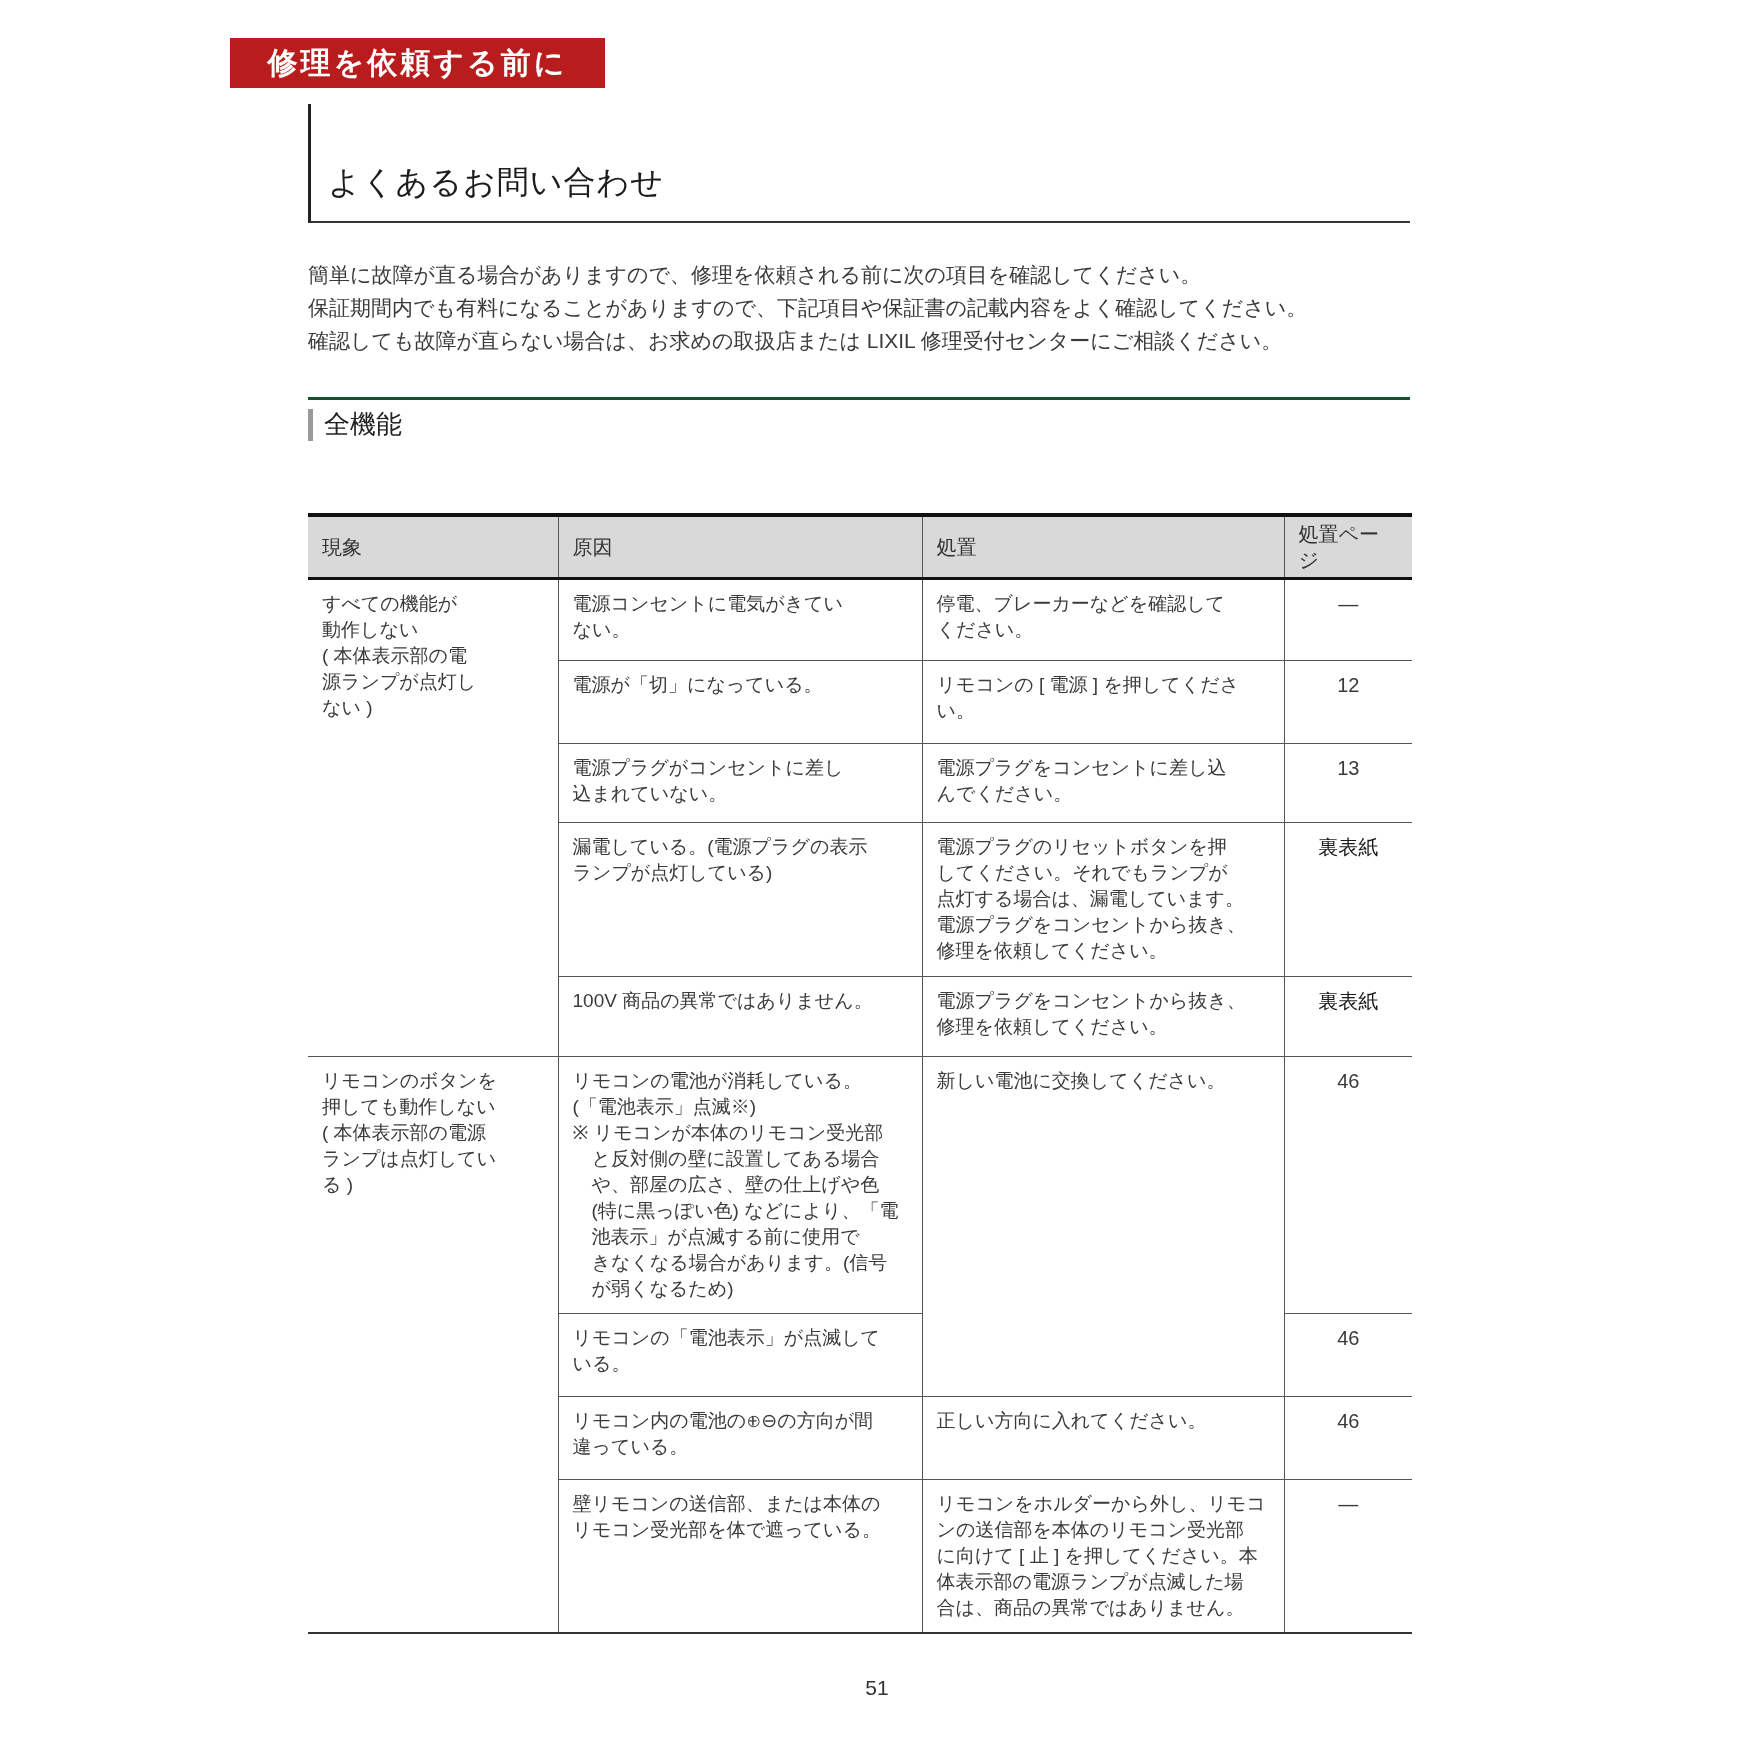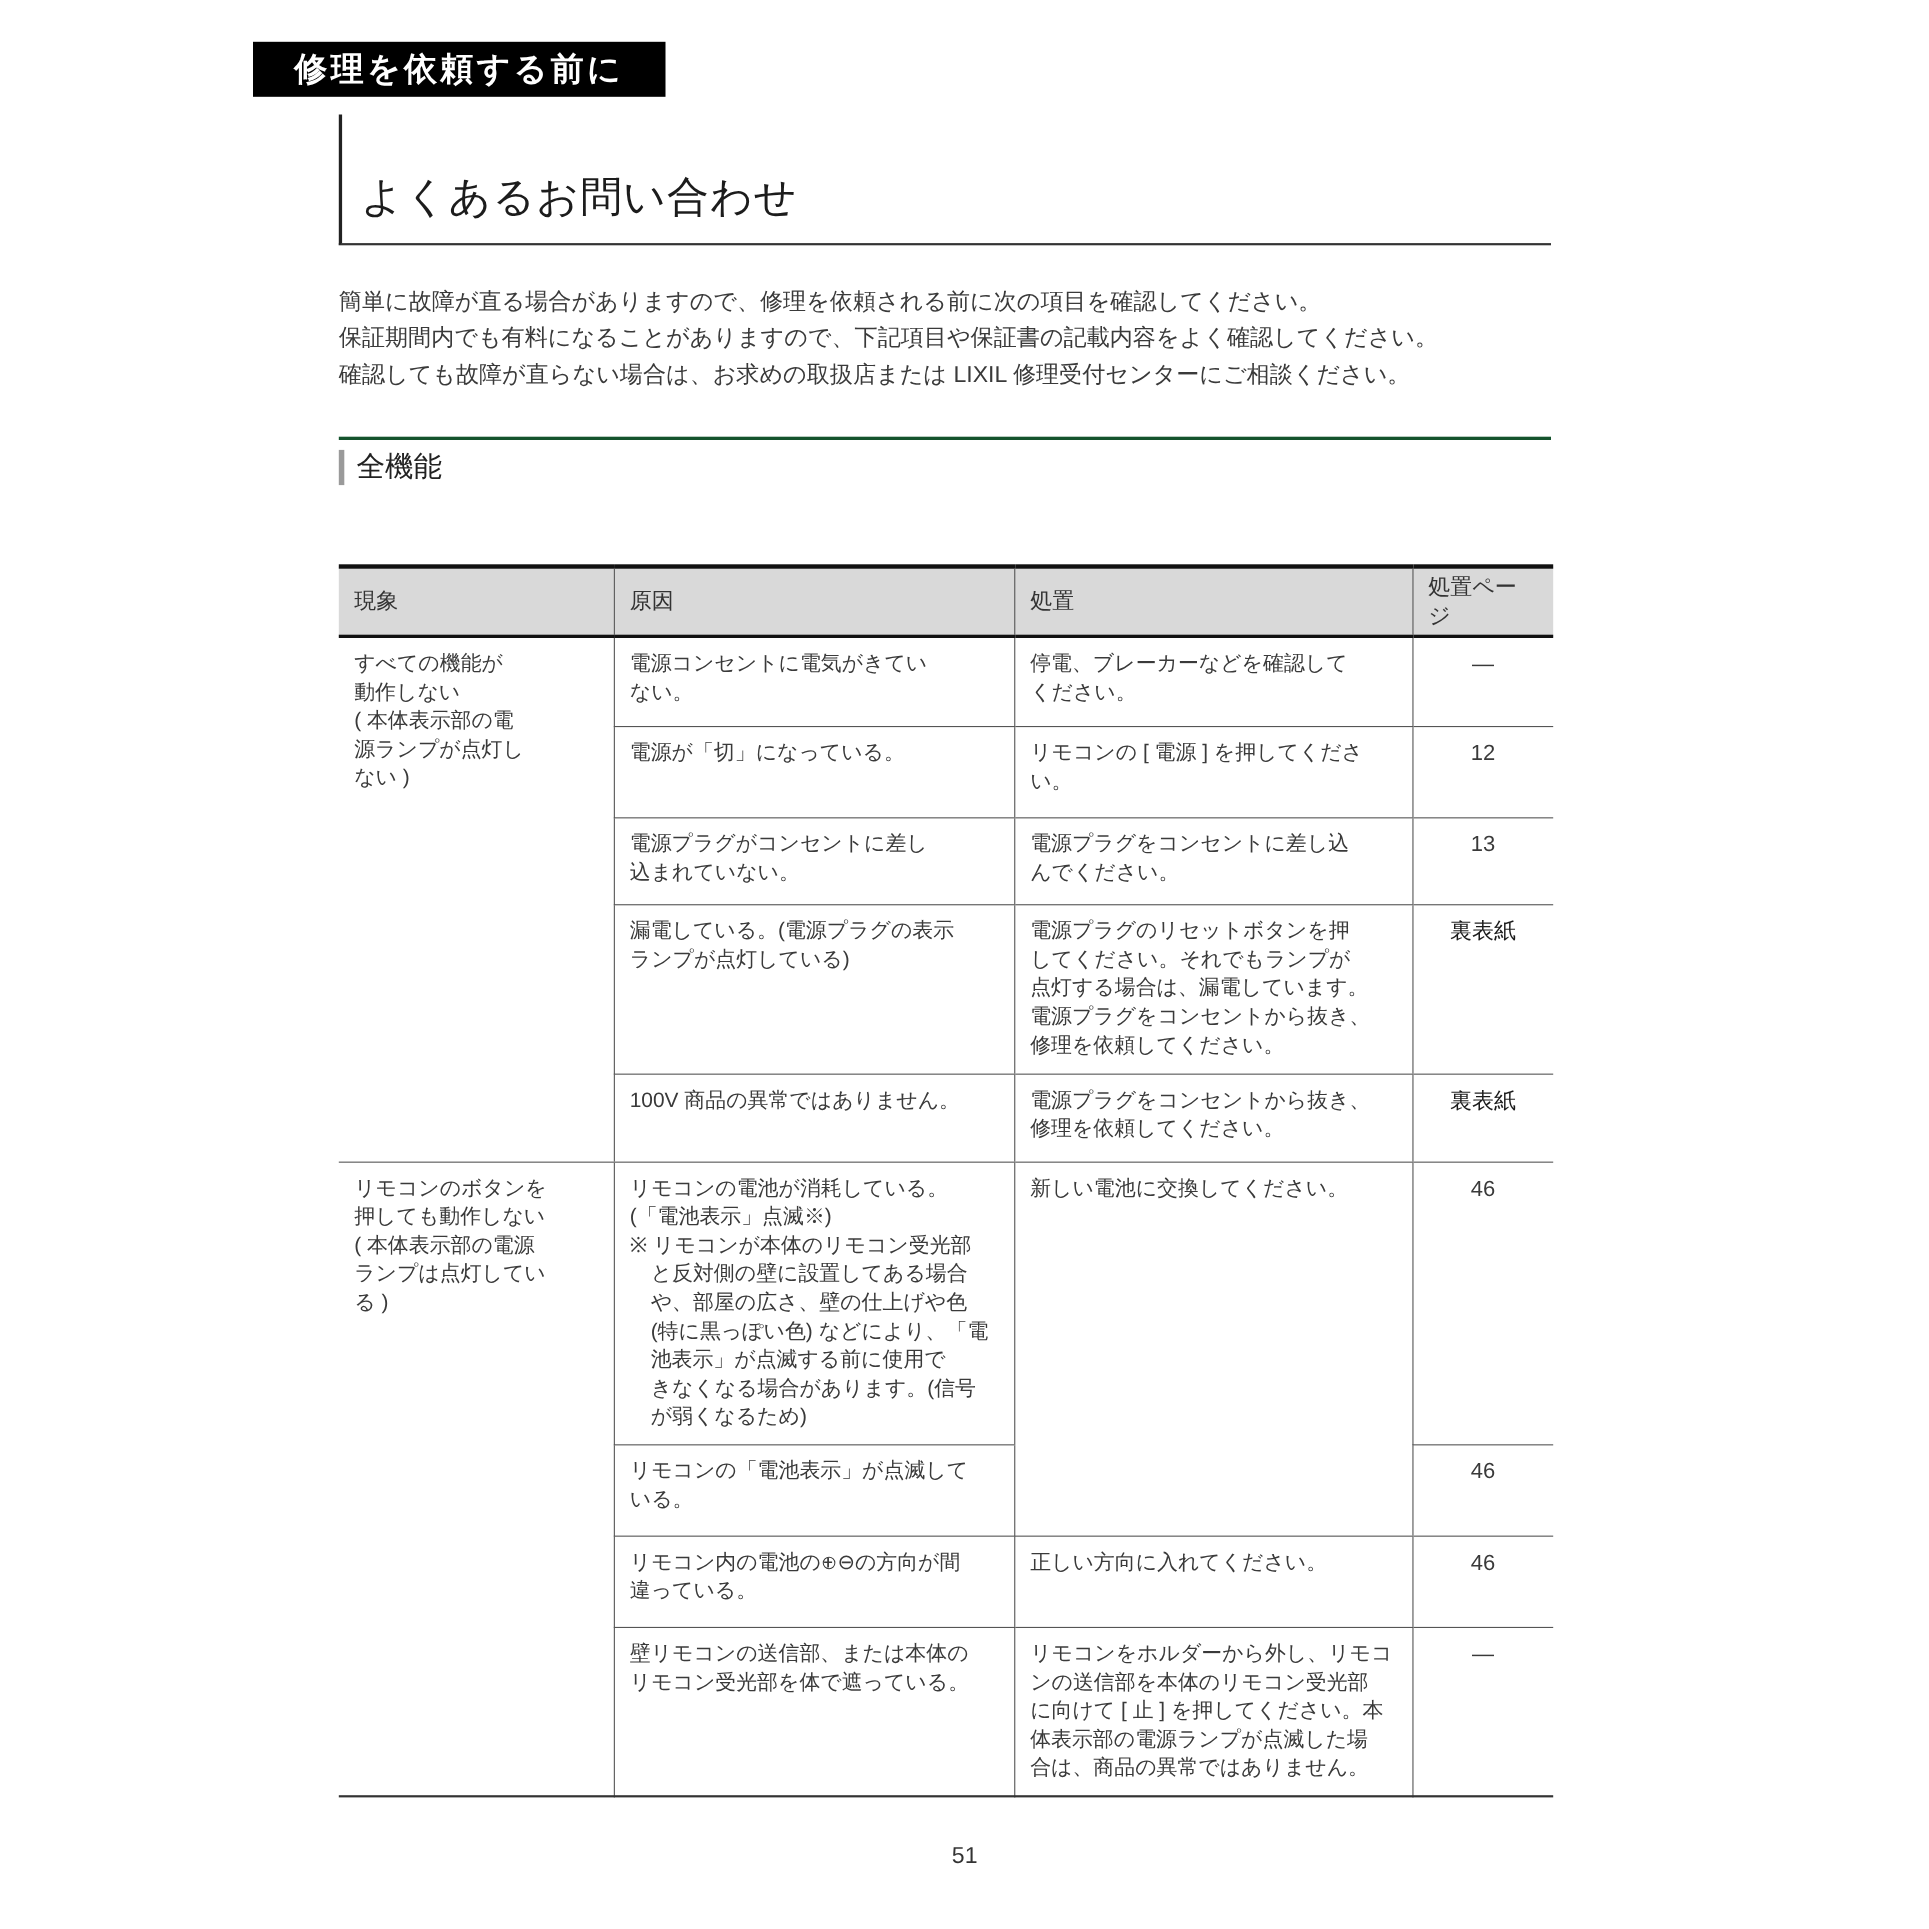--- a/index.html
+++ b/index.html
@@ -1,32 +1,32 @@
 <!DOCTYPE html>
 <html><head>
 <meta charset="utf-8">
 <style>
   * { margin:0; padding:0; box-sizing:border-box; }
   body { background:#fff; font-family:"Liberation Sans", sans-serif; }
   .page { position:relative; width:1754px; height:1754px; background:#ffffff; overflow:hidden; color:#3a3a3a; }
 
   .header-tab {
     position:absolute; left:230px; top:38px; width:375px; height:50px;
-    background:#000000; color:#ffffff;
+    background:#b91c1c; color:#ffffff;
     display:flex; align-items:center; justify-content:center;
     font-size:30px; font-weight:bold; letter-spacing:3px;
   }
 
   .title-block {
     position:absolute; left:308px; top:104px; width:1102px; height:119px;
     border-left:3px solid #222; border-bottom:2px solid #333;
   }
   .title-block h1 {
     position:absolute; left:17px; bottom:16px;
-    font-size:38px; font-weight:400; color:#1c1c1c; letter-spacing:1px;
+    font-size:32px; font-weight:400; color:#1c1c1c; letter-spacing:1px;
   }
 
   .intro { position:absolute; left:308px; top:258px; width:1110px;
     font-size:21px; line-height:33px; color:#3a3a3a; }
 
   .section-head {
     position:absolute; left:308px; top:397px; width:1102px;
     border-top:3px solid #14532d; padding-top:7px;
     display:flex; align-items:center;
   }

